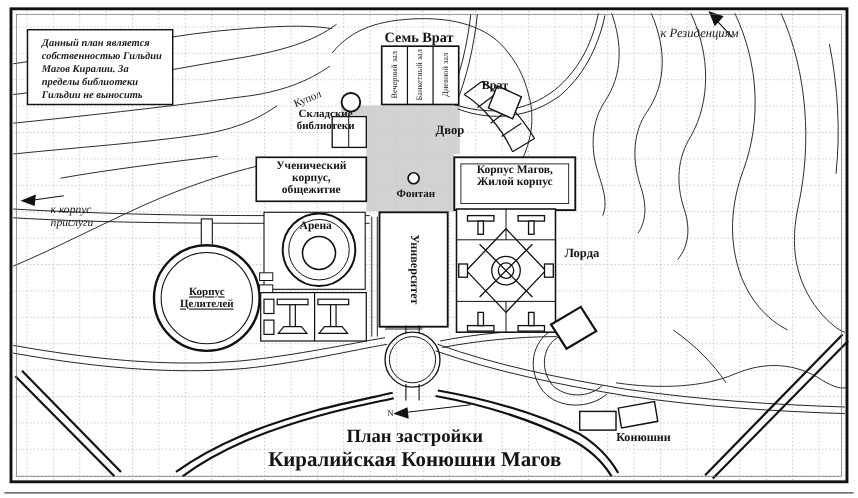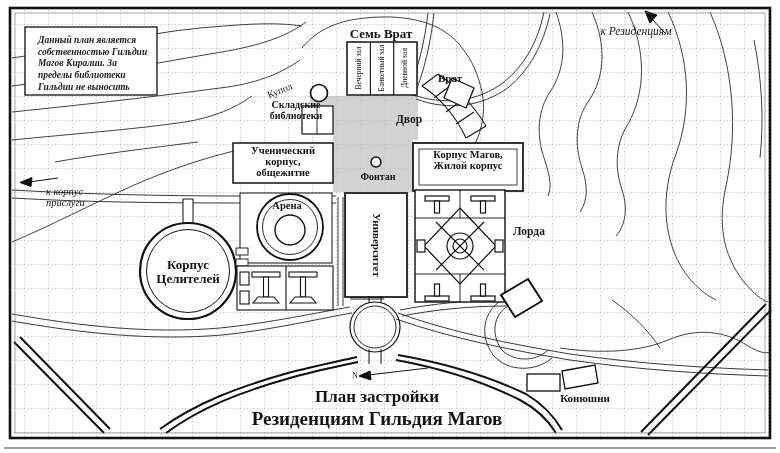--- a/index.html
+++ b/index.html
@@ -233,35 +233,35 @@
   <div class="lbl b" style="left:378px;top:177px;font-size:10px;">Фонтан</div>
 
   <div class="lbl b" style="left:468px;top:160px;font-size:10.5px;">
     <span>Корпус Магов,</span>
     <span>Жилой корпус</span>
   </div>
 
   <div class="lbl b" style="left:376px;top:245px;font-size:11px;transform:translate(-50%,-50%) rotate(90deg);">Университет</div>
   <div class="lbl b" style="left:287px;top:206px;font-size:10.5px;">Арена</div>
 
-  <div class="lbl b" style="left:188px;top:272px;font-size:13px;">
+  <div class="lbl b" style="left:188px;top:272px;font-size:10px;text-decoration:underline;">
     <span>Корпус</span>
     <span>Целителей</span>
   </div>
 
   <div class="lbl b" style="left:529px;top:231px;font-size:11.5px;">Лорда</div>
 
 
   <div class="lbl b" style="left:585px;top:399px;font-size:11px;">Конюшни</div>
 
   <div class="lbl it" style="left:631px;top:31px;font-size:11.5px;">к Резиденциям</div>
 
   <div class="lbl it tl" style="left:36px;top:186px;font-size:10.5px;">
     <span>к корпус</span>
     <span>прислуги</span>
   </div>
 
   <div class="lbl" style="left:355px;top:376px;font-size:8px;">N</div>
 
   <div class="lbl b" style="left:377px;top:397px;font-size:17px;">План застройки</div>
-  <div class="lbl b" style="left:377px;top:419px;font-size:19px;">Резиденциям Гильдия Магов</div>
+  <div class="lbl b" style="left:377px;top:419px;font-size:19px;">Киралийская Конюшни Магов</div>
 
 </div>
 
 </body></html>

